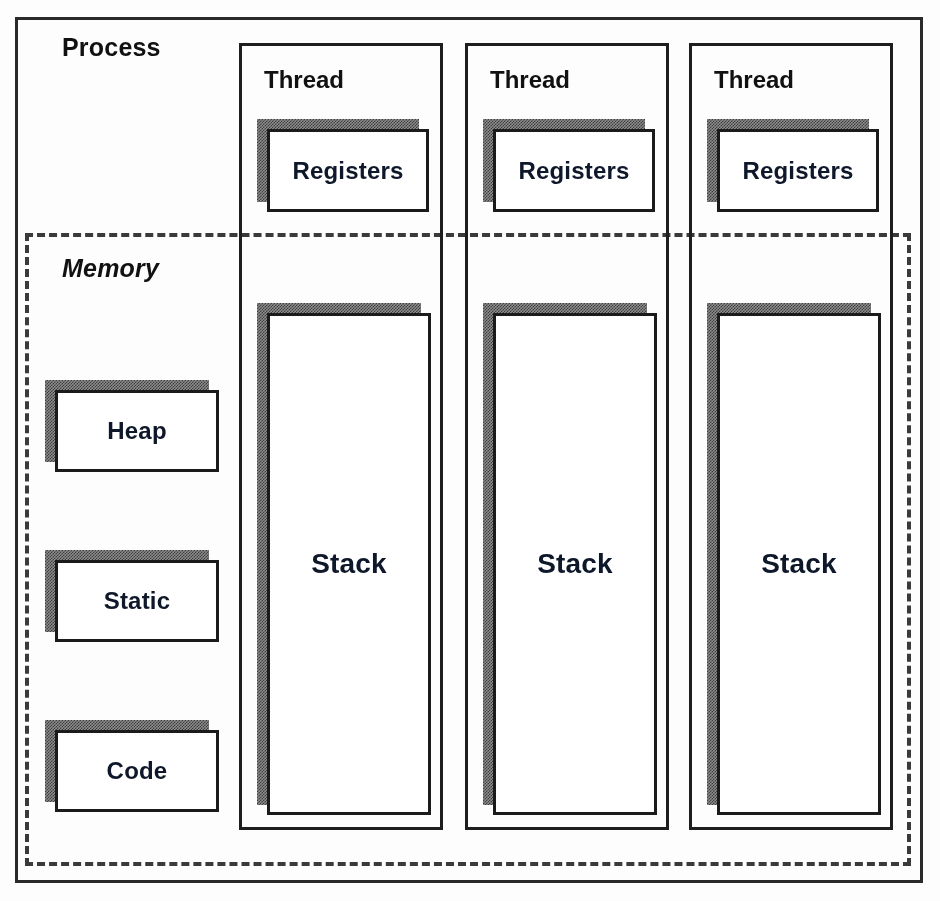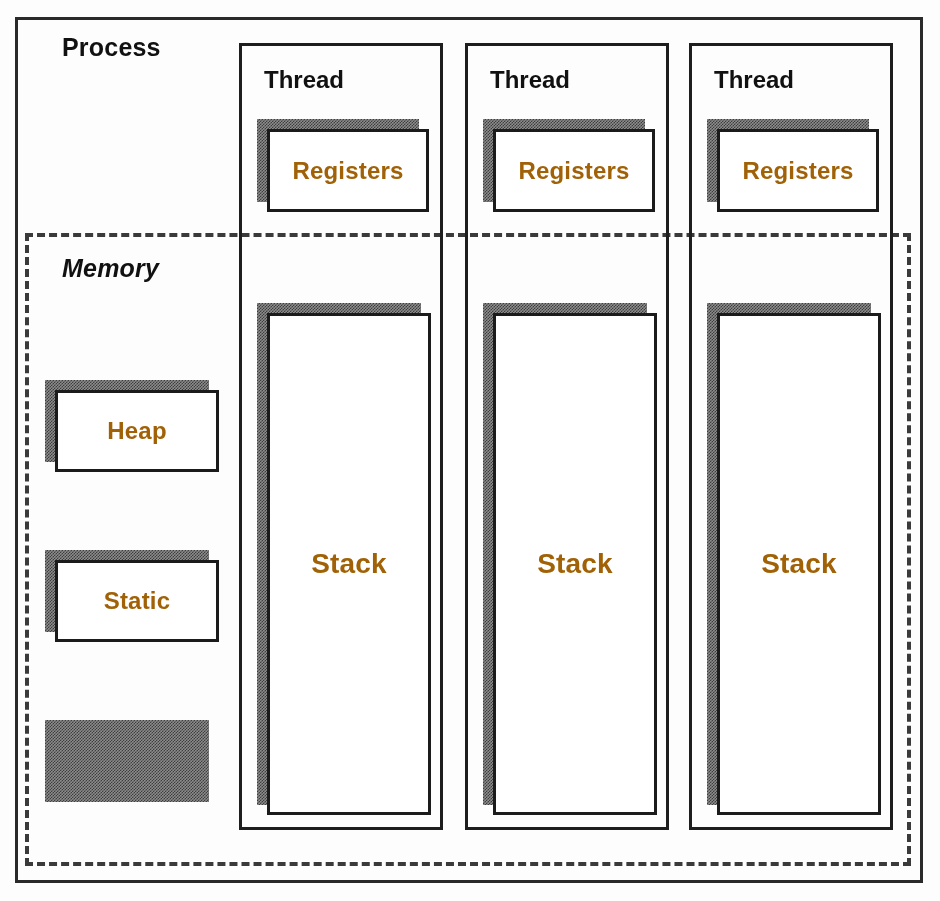--- a/index.html
+++ b/index.html
@@ -119,21 +119,21 @@
     background: #ffffff;
     border: 3px solid #1b1b1b;
     box-sizing: border-box;
     display: flex;
     align-items: center;
     justify-content: center;
   }
   .shadow-box .face .box-text {
     font-size: 24px;
     font-weight: bold;
-    color: #a16207;
+    color: #0f172a;
     letter-spacing: 0.2px;
   }
 
   
   .registers-box {
     left: 15px;
     top: 73px;
     width: 172px;
     height: 93px;
   }
@@ -180,20 +180,23 @@
 
   <div class="shadow-box seg-box seg-static">
     <div class="shadow"></div>
     <div class="face">
       <span class="box-text">Static</span>
     </div>
   </div>
 
   <div class="shadow-box seg-box seg-code">
     <div class="shadow"></div>
+    <div class="face">
+      <span class="box-text">Code</span>
+    </div>
   </div>
 
   <div class="thread-col t1">
     <div class="label-thread">Thread</div>
 
     <div class="shadow-box registers-box">
       <div class="shadow"></div>
       <div class="face">
         <span class="box-text">Registers</span>
       </div>

